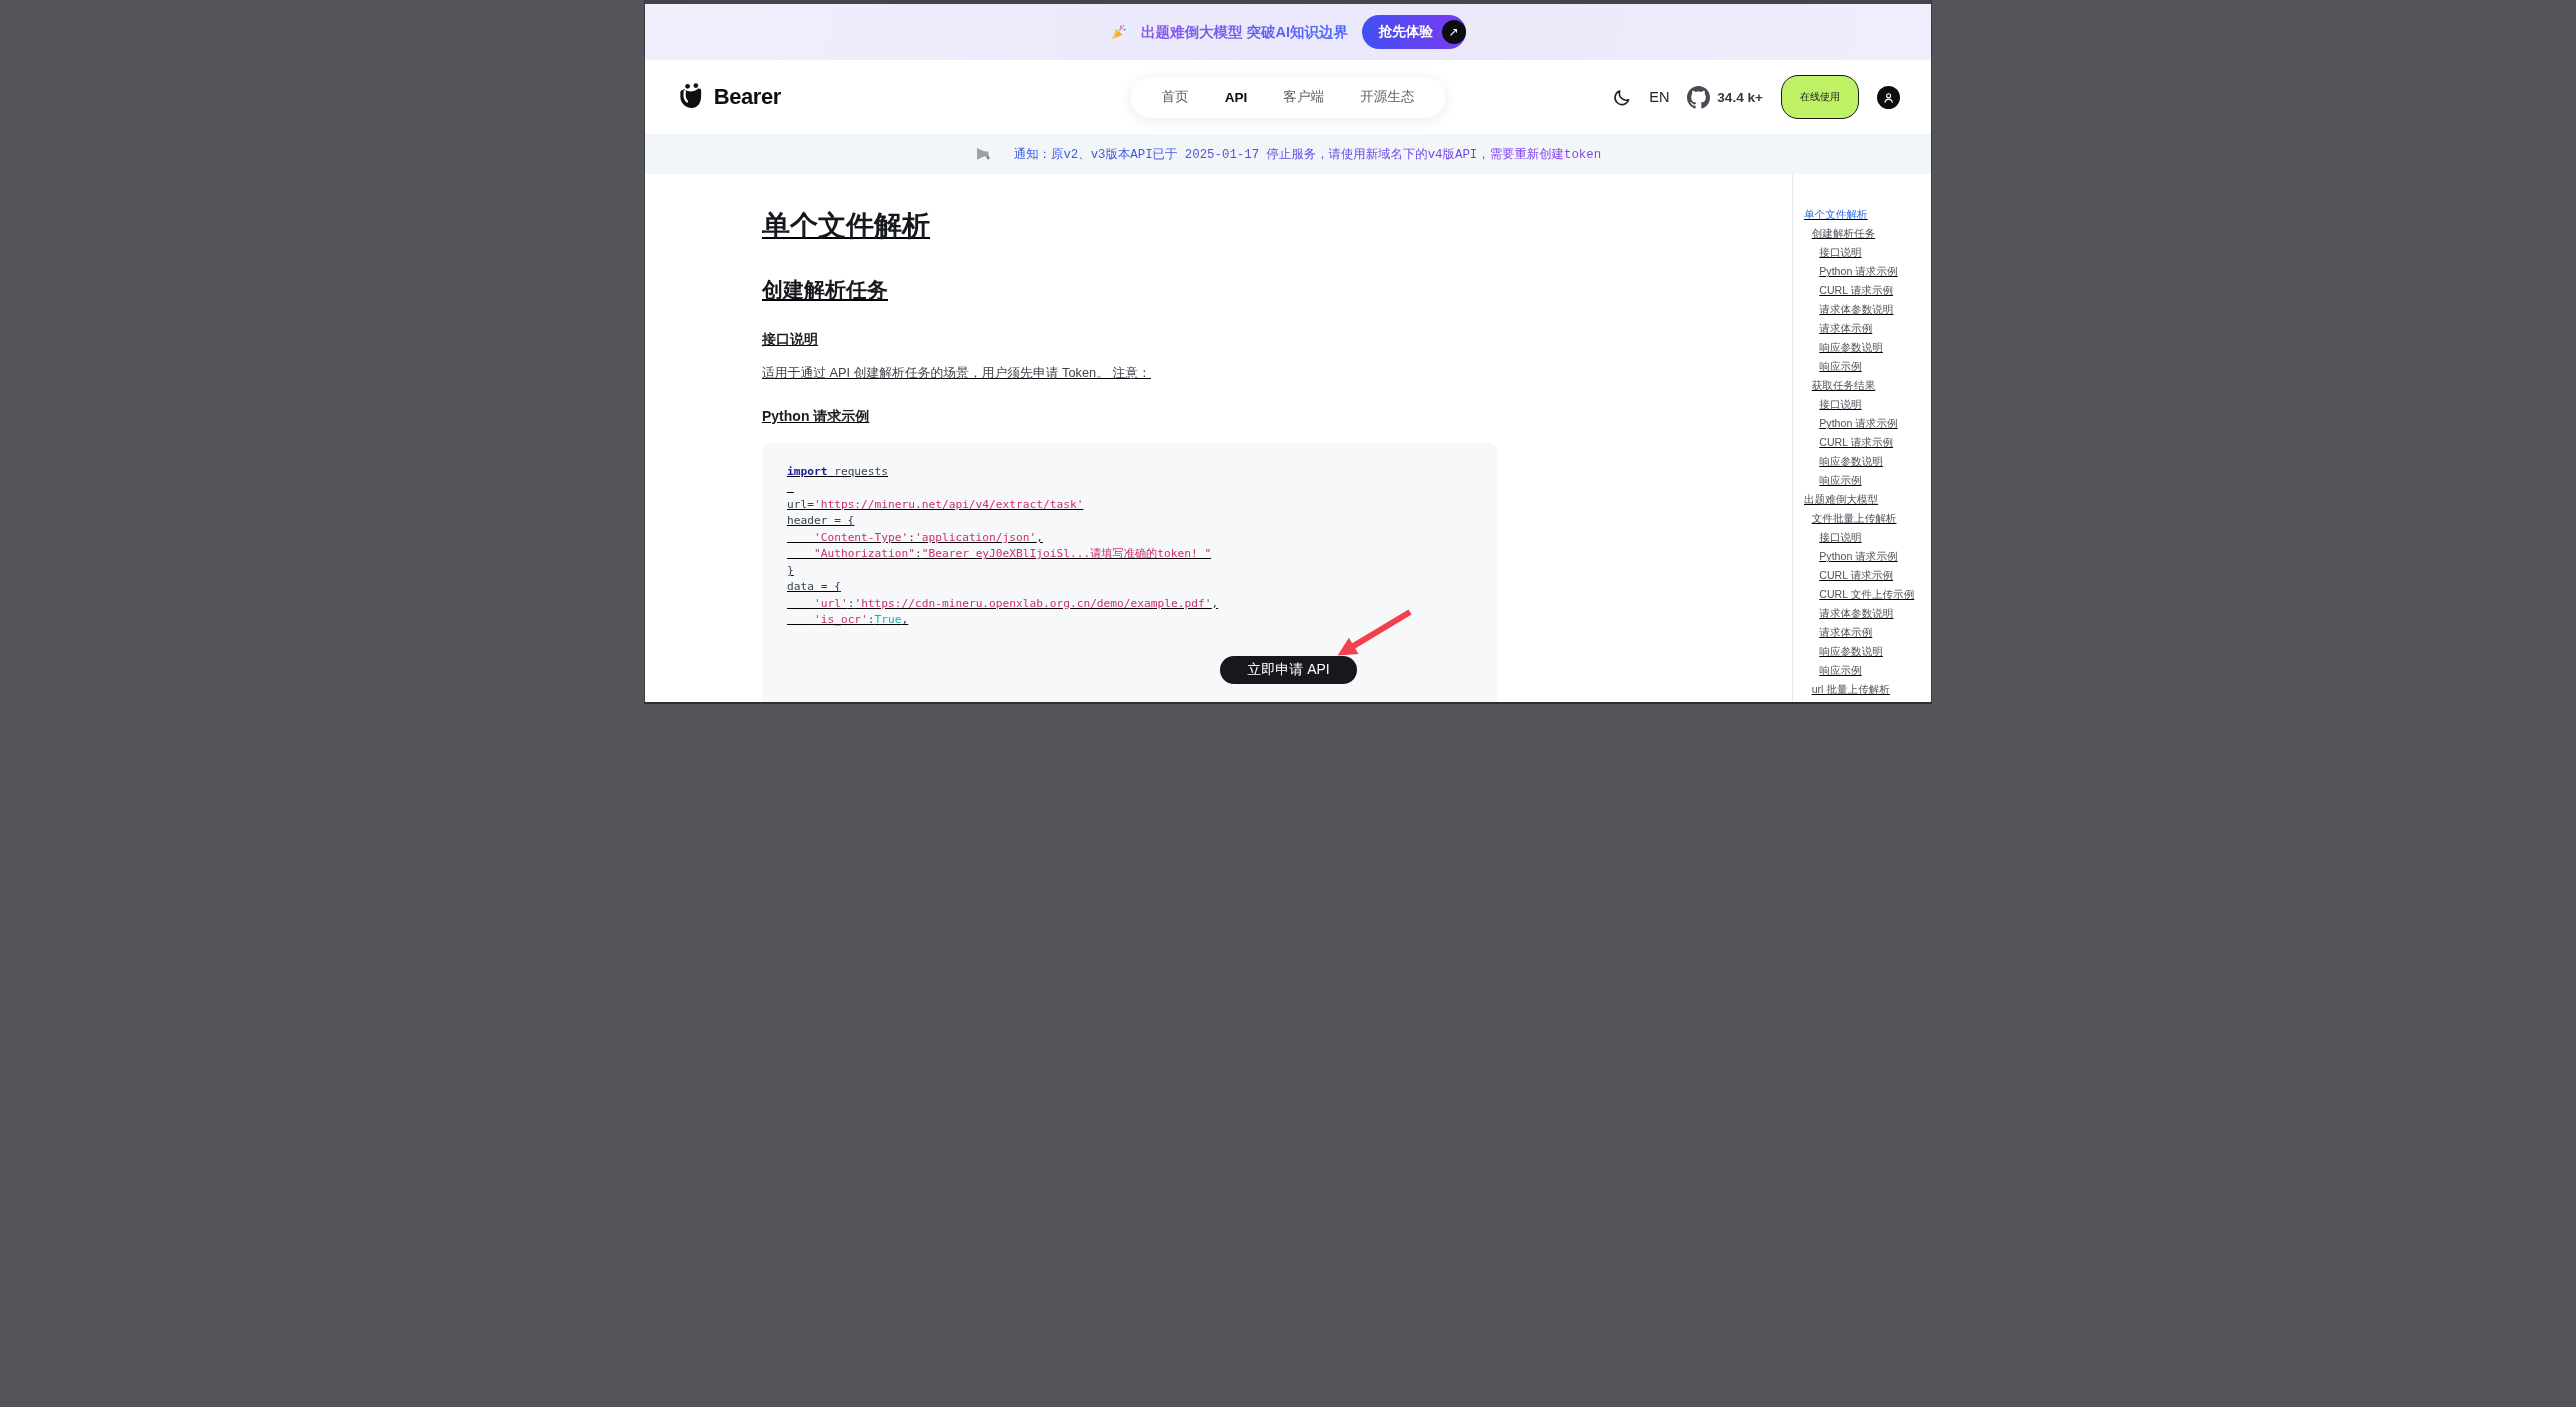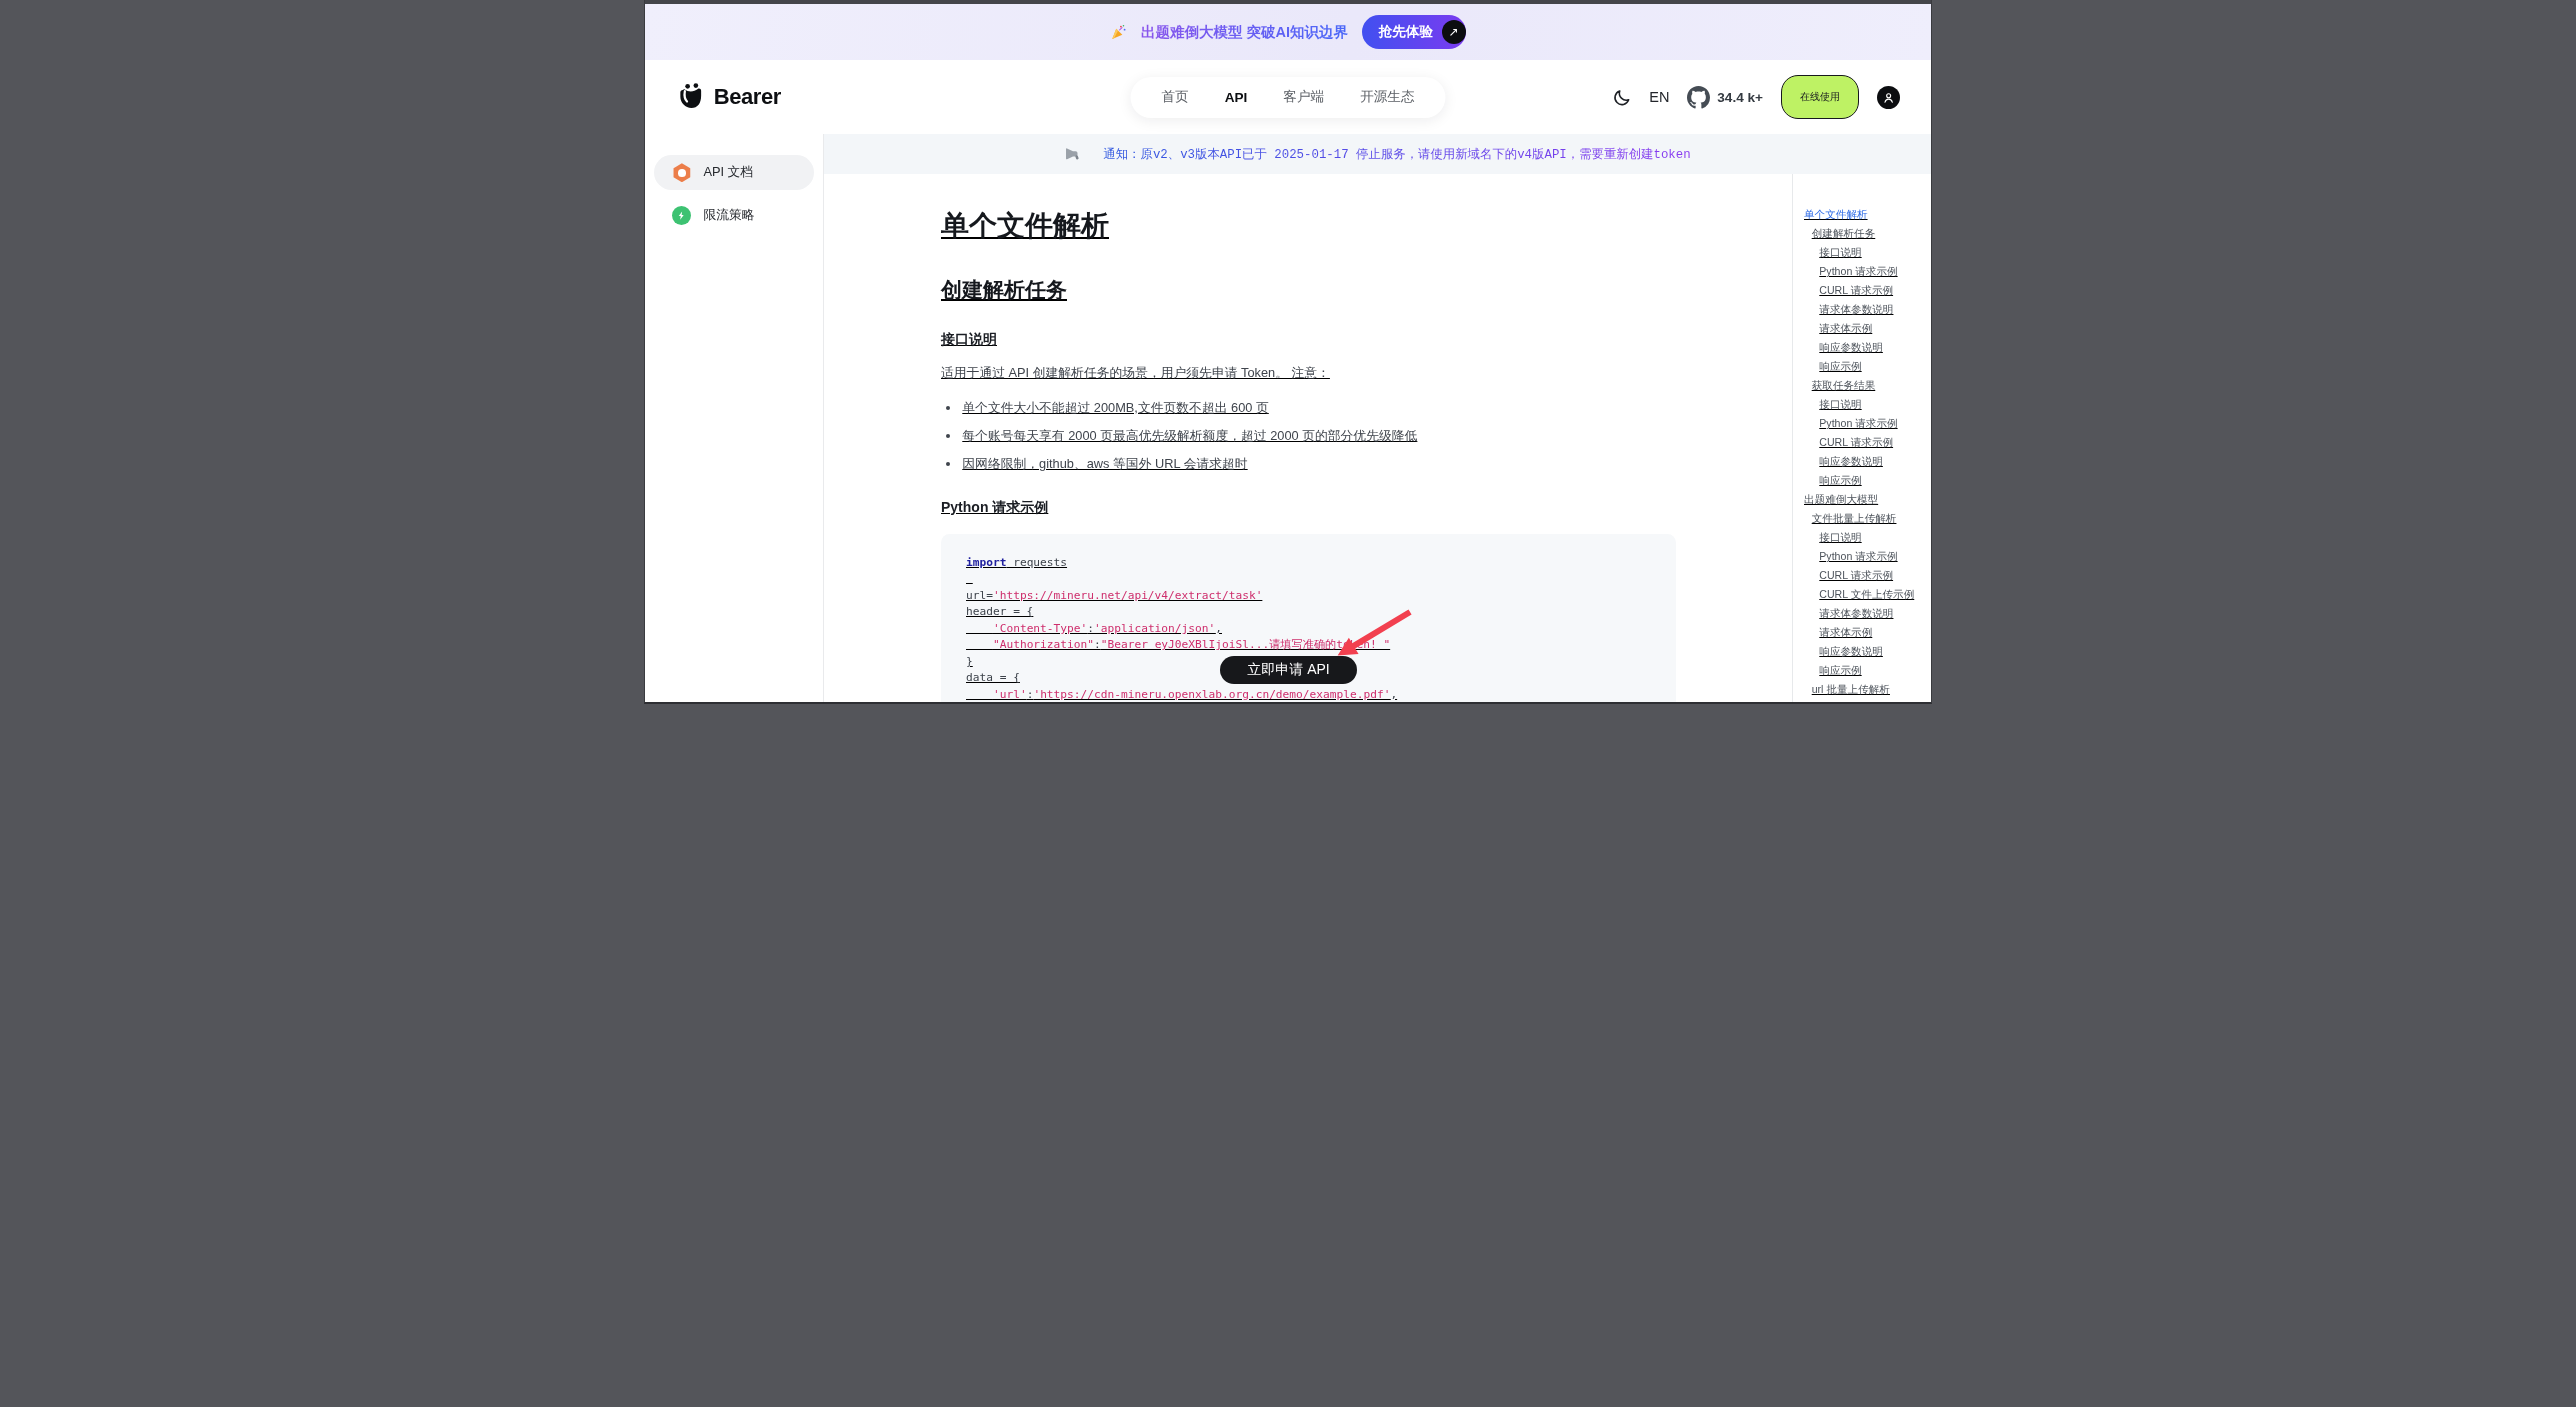--- a/index.html
+++ b/index.html
@@ -148,34 +148,20 @@
         <svg width="15.3" height="15.3" viewBox="0 0 24 24">
           <circle cx="12" cy="9" r="3.1" fill="none" stroke="#fff" stroke-width="1.8"></circle>
           <path d="M6.3 19.2c.6-3.1 2.9-4.8 5.7-4.8s5.1 1.7 5.7 4.8" fill="none" stroke="#fff" stroke-width="1.8" stroke-linecap="round"></path>
         </svg>
       </span>
     </div>
   </header>
 
   <div class="body-row">
 
-    <aside class="sidebar">
-      <div class="side-item active">
-        <span class="hex"></span>
-        <span>API 文档</span>
-      </div>
-      <div class="side-item">
-        <span class="bolt-badge">
-          <svg width="11" height="11" viewBox="0 0 24 24">
-              <path d="M13.4 3 6 13.2h4.3L9.2 21l7.6-10.2h-4.5L13.4 3z" fill="#fff"></path>
-            </svg>
-        </span>
-        <span>限流策略</span>
-      </div>
-    </aside>
 
     <div class="right-pane">
 
       <div class="notice-bar">
         <span style="display:flex;">
           <svg width="18" height="18" viewBox="0 0 24 24">
             <path d="M4 4.6 12 8.2h3.5A2.6 2.6 0 0 1 18 10.8v2a2.6 2.6 0 0 1-2.5 2.6H12L4 19c-.6.3-1.3-.1-1.3-.8V5.4c0-.7.7-1.1 1.3-.8z" fill="#9aa1a9"></path>
             <rect x="15.6" y="13.6" width="3.4" height="5.8" rx="1.4" fill="#7d848d" transform="rotate(-18 17.3 16.5)"></rect>
           </svg>
         </span>
@@ -183,25 +169,20 @@
       </div>
 
       <div class="content-row">
 
         <main>
           <article>
             <h1>单个文件解析</h1>
             <h2>创建解析任务</h2>
             <h3>接口说明</h3>
             <p class="intro">适用于通过 API 创建解析任务的场景，用户须先申请 Token。 注意：</p>
-            <ul class="notes">
-                <li>单个文件大小不能超过 200MB,文件页数不超出 600 页</li>
-                <li>每个账号每天享有 2000 页最高优先级解析额度，超过 2000 页的部分优先级降低</li>
-                <li>因网络限制，github、aws 等国外 URL 会请求超时</li>
-              </ul>
             <h3>Python 请求示例</h3>
             <div class="code-block"><div><span class="tok-kw">import</span><span> requests</span></div><div>&nbsp;</div><div><span>url=</span><span class="tok-str">'https://mineru.net/api/v4/extract/task'</span></div><div><span>header = {</span></div><div><span>    </span><span class="tok-str">'Content-Type'</span><span>:</span><span class="tok-str">'application/json'</span><span>,</span></div><div><span>    </span><span class="tok-str">"Authorization"</span><span>:</span><span class="tok-str">"Bearer eyJ0eXBlIjoiSl...请填写准确的token! "</span></div><div><span>}</span></div><div><span>data = {</span></div><div><span>    </span><span class="tok-str">'url'</span><span>:</span><span class="tok-str">'https://cdn-mineru.openxlab.org.cn/demo/example.pdf'</span><span>,</span></div><div><span>    </span><span class="tok-str">'is_ocr'</span><span>:</span><span class="tok-const">True</span><span>,</span></div></div>
           </article>
         </main>
 
         <nav class="toc">
             <div class="toc-item l1 active">单个文件解析</div>
             <div class="toc-item l2">创建解析任务</div>
             <div class="toc-item l3">接口说明</div>
             <div class="toc-item l3">Python 请求示例</div>

